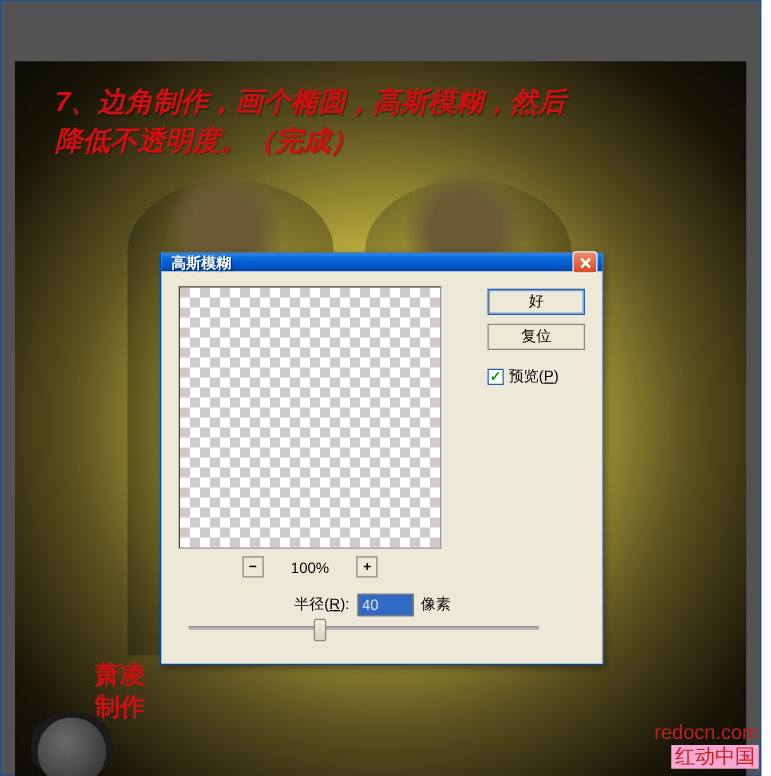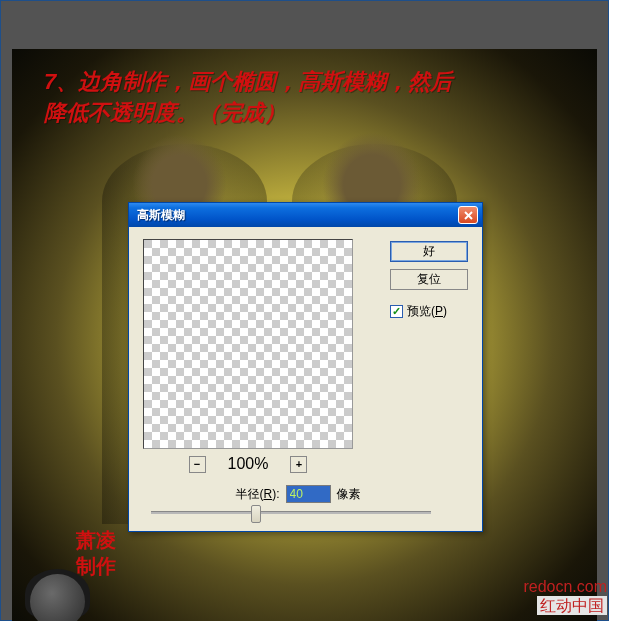--- a/index.html
+++ b/index.html
@@ -26,39 +26,39 @@
 .fig2::before { content:""; position:absolute; top:-12px; left:30px; width:100px; height:105px; background: radial-gradient(ellipse, #6b5a35 40%, transparent 70%); border-radius: 50%; }
 
 .signature { position: absolute; bottom: 50px; left: 20px; color: #d01010; font-size: 20px; font-weight: bold; font-family: "KaiTi", "STKaiti", serif; line-height: 1.3; margin-left: 44px; }
 
 .avatar { position: absolute; bottom: -10px; left: 10px; width: 70px; height: 70px; }
 .avatar-head { width: 55px; height: 55px; background: radial-gradient(ellipse at 40% 35%, #6a6a6a, #2a2a2a); border-radius: 50%; position: absolute; top: 5px; left: 8px; }
 .avatar-hair { width: 65px; height: 50px; background: #1a1a1a; position: absolute; top: 0; left: 3px; border-radius: 50% 50% 30% 30%; }
 
 .watermark { position: absolute; bottom: 6px; right: 10px; text-align: right; font-size: 16px; line-height: 1.2; }
 .watermark-url { color: #c02020; font-family: Arial, sans-serif; }
-.watermark-cn { color: #c02020; background: #e5e5e5; padding: 0 3px; display: inline-block; }
+.watermark-cn { color: #c02020; background: #f9a8d4; padding: 0 3px; display: inline-block; }
 
 
 .dialog { position: absolute; top: 202px; left: 128px; width: 355px; height: 330px; background: #ece9d8; border: 1px solid #0046a6; box-shadow: 2px 2px 6px rgba(0,0,0,0.4); }
-.dialog-title { height: 24px; background: linear-gradient(to bottom, #2d8aef, #0d6fdf 20%, #0053c8 70%, #0047a8); color: #fff; font-weight: bold; font-size: 12px; display: flex; align-items: center; padding: 0 4px 0 8px; text-shadow: 1px 1px 1px #002a66; }
+.dialog-title { height: 14px; background: linear-gradient(to bottom, #2d8aef, #0d6fdf 20%, #0053c8 70%, #0047a8); color: #fff; font-weight: bold; font-size: 12px; display: flex; align-items: center; padding: 0 4px 0 8px; text-shadow: 1px 1px 1px #002a66; }
 .dialog-title-text { flex: 1; }
 .dialog-close { width: 20px; height: 18px; background: linear-gradient(to bottom, #f08d6d, #d84820); border: 1px solid #fff; border-radius: 3px; color: #fff; display: flex; align-items: center; justify-content: center; font-size: 12px; font-weight: bold; cursor: pointer; }
 
 .dialog-body { position: relative; padding: 10px; height: calc(100% - 24px); }
 
 .preview-box { position: absolute; top: 12px; left: 14px; width: 210px; height: 210px; border: 1px inset #999; background: repeating-conic-gradient(#fff 0 25%, #ccc 0 50%) 0 0/16px 16px; }
 
 .zoom-row { position: absolute; top: 228px; left: 14px; width: 210px; display: flex; align-items: center; justify-content: center; gap: 22px; }
 .zoom-btn { width: 17px; height: 17px; border: 1px solid #888; background: #ece9d8; display: flex; align-items: center; justify-content: center; font-size: 11px; font-weight: bold; cursor: pointer; }
-.zoom-label { font-size: 16px; }
+.zoom-label { font-size: 12px; }
 
-.radius-row { position: absolute; top: 258px; left: 14px; width: 310px; display: flex; align-items: center; justify-content: center; gap: 6px; font-size: 12px; }
+.radius-row { position: absolute; top: 258px; left: 14px; width: 310px; display: flex; align-items: flex-start; justify-content: center; gap: 6px; font-size: 12px; }
 .radius-input { width: 45px; height: 18px; border: 1px solid #7a7a7a; background: #fff; color: #000; padding: 0 3px; font-size: 12px; }
-.radius-input.selected { background: #316ac5; color: #bef264; }
+.radius-input.selected { background: #316ac5; color: #e5e5e5; }
 
 .slider-track { position: absolute; top: 284px; left: 22px; width: 280px; height: 3px; background: #b8b8b8; border-top: 1px solid #888; }
 .slider-thumb { position: absolute; top: -7px; left: 100px; width: 10px; height: 18px; background: linear-gradient(to bottom, #f0eee0, #d8d4c0); border: 1px solid #888; border-radius: 2px; cursor: pointer; }
 
 .dialog-btn { position: absolute; right: 14px; width: 78px; height: 21px; border: 1px solid #888; background: #ece9d8; font-size: 12px; cursor: pointer; text-align: center; line-height: 19px; }
 .dialog-btn.primary { border: 1px solid #2a5db0; box-shadow: 0 0 0 1px #7aa6e0 inset; }
 .btn-ok { top: 14px; }
 .btn-reset { top: 42px; }
 
 .preview-check-row { position: absolute; top: 76px; right: 14px; width: 78px; display: flex; align-items: center; gap: 4px; font-size: 12px; }

